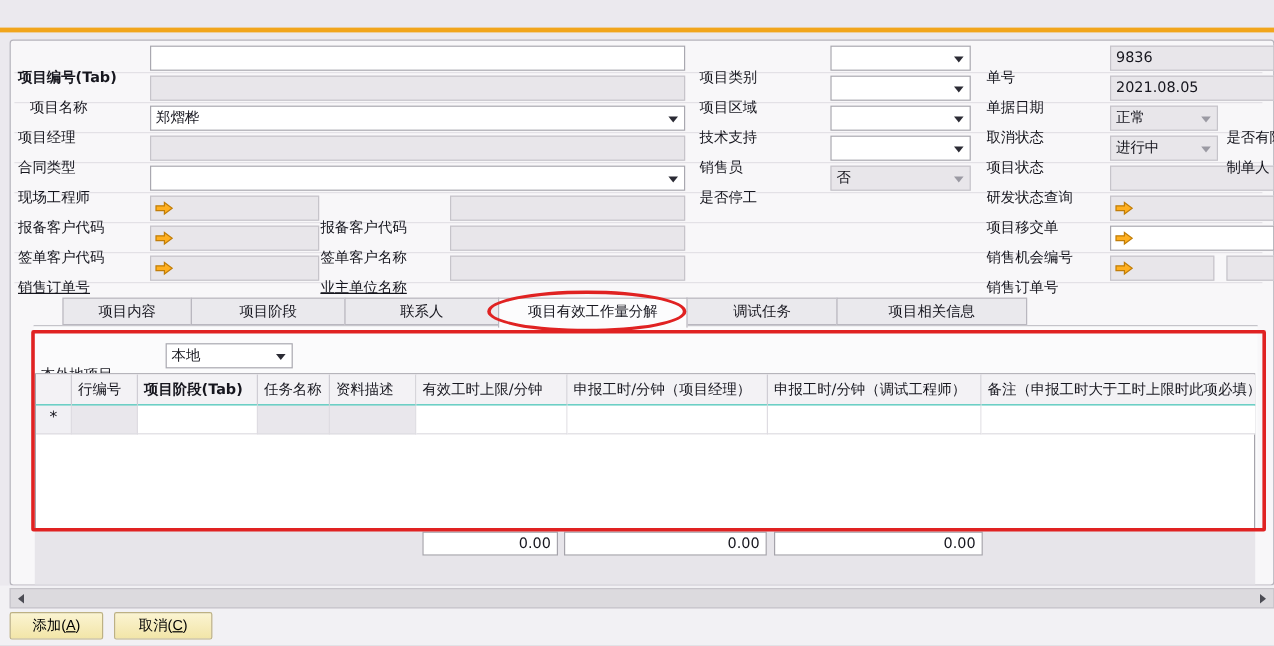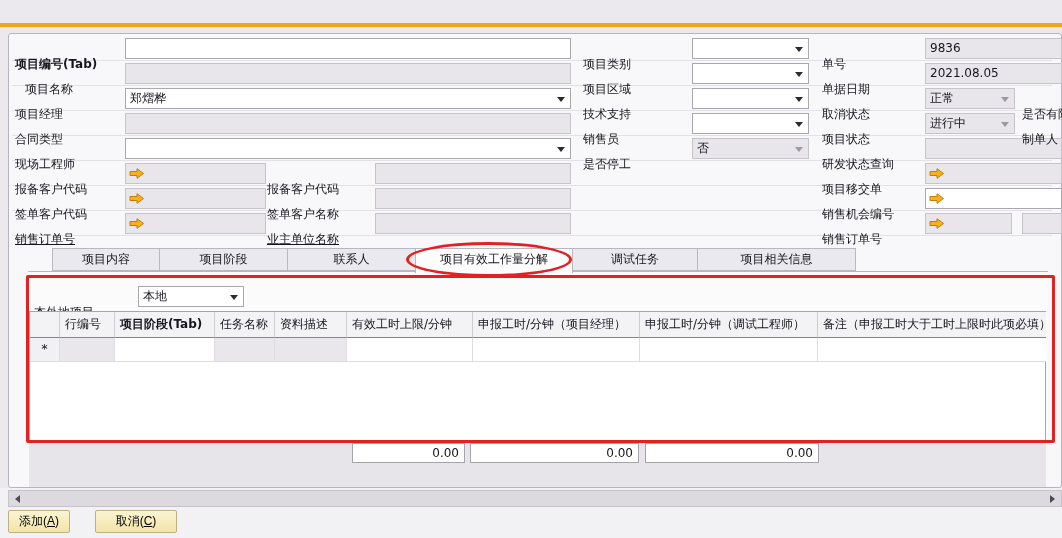--- a/index.html
+++ b/index.html
@@ -226,19 +226,19 @@
   <div class="total" style="left:352px; width:113px;">0.00</div>
   <div class="total" style="left:470px; width:169px;">0.00</div>
   <div class="total" style="left:645px; width:174px;">0.00</div>
 
   <div class="bottombar"></div>
   <div class="hscroll">
     <div class="sb-left"></div>
     <div class="sb-right"></div>
   </div>
 
-  <button class="btn" style="left:8px; width:62px;"><span>添加(</span><span class="key">A</span><span>)</span></button>
+  <button class="btn" style="left:8px; width:78px;"><span>添加(</span><span class="key">A</span><span>)</span></button>
   <button class="btn" style="left:95px; width:82px;"><span>取消(</span><span class="key">C</span><span>)</span></button>
 
   <div class="ann-rect"></div>
   <div class="ann-ellipse"></div>
 
 </div>
 
 </body></html>

